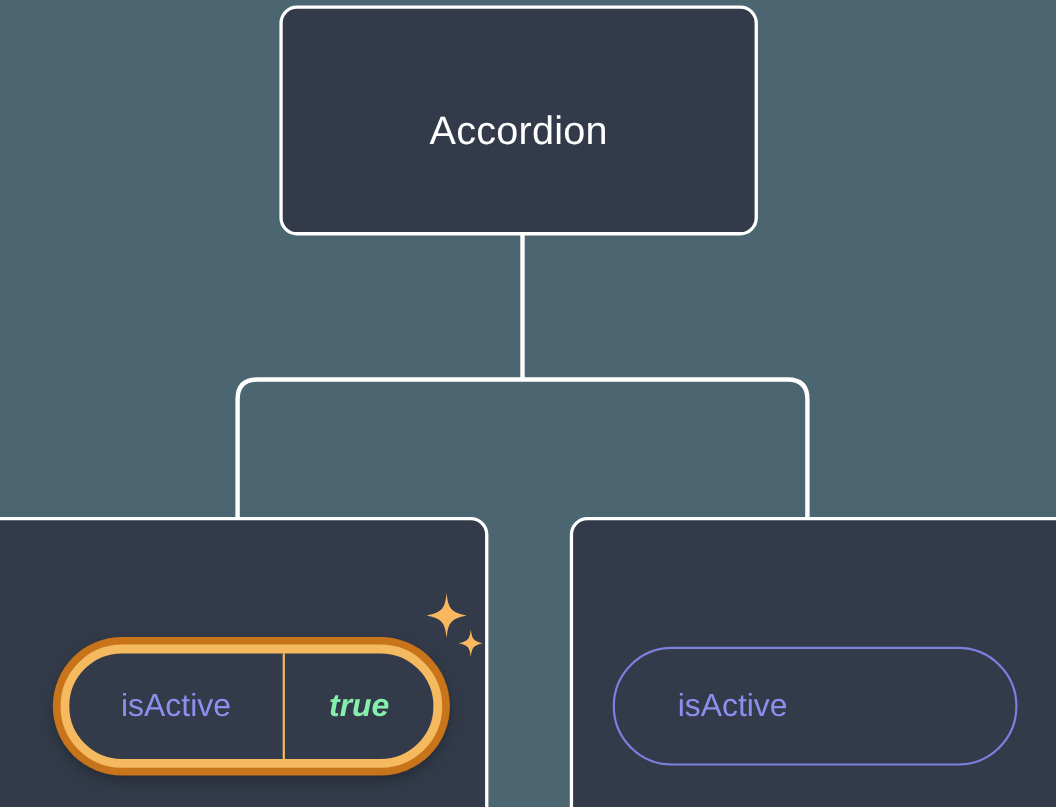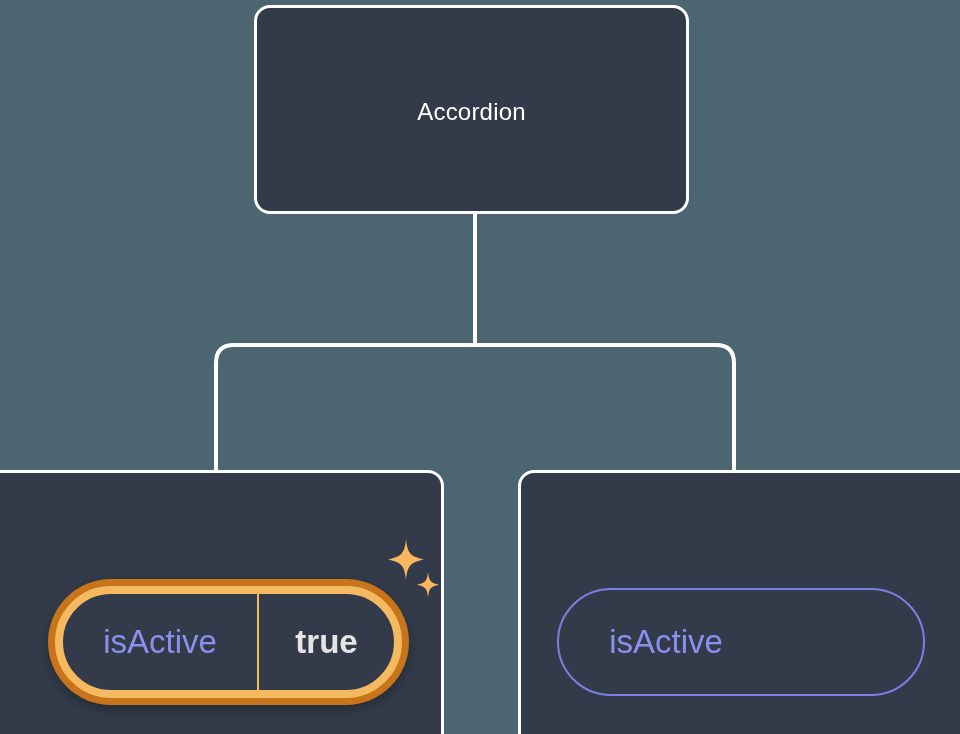--- a/index.html
+++ b/index.html
@@ -54,21 +54,21 @@
   }
 
   #node-accordion {
     left: 254px;
     top: 5px;
     width: 435px;
     height: 209px;
   }
   #node-accordion .node-title {
     top: 90px;
-    font-size: 24px;
+    font-size: 36px;
   }
 
   #node-panel-left {
     left: -20px;
     top: 470px;
     width: 464px;
     height: 290px;
   }
 
   #node-panel-right {
@@ -85,21 +85,21 @@
     align-items: stretch;
     border-radius: 999px;
     overflow: visible;
   }
 
   .pill-key, .pill-val {
     display: flex;
     align-items: center;
     justify-content: center;
     white-space: nowrap;
-    font-size: 33px;
+    font-size: 29px;
   }
 
   
   .pill-plain {
     border: 2px solid #7b80e0;
     background: transparent;
   }
   .pill-plain .pill-key {
     color: #8b8fee;
     font-weight: 400;
@@ -116,23 +116,24 @@
     background: #333b4a;
     box-shadow:
       0 0 0 7px #c8741a,
       0 5px 14px 6px rgba(0, 0, 0, 0.30);
   }
   .pill-highlight .pill-key {
     color: #8b8fee;
     font-weight: 400;
   }
   .pill-highlight .pill-val {
-    color: #e5e5e5;
+    color: #86efac;
     font-weight: 700;
     border-left: 2px solid #f5b95f;
+    font-style: italic;
   }
 
   #pill-left {
     left: 55px;
     top: 586px;
     width: 347px;
     height: 112px;
   }
   #pill-left .pill-key { width: 194px; }
   #pill-left .pill-val { flex: 1; }

